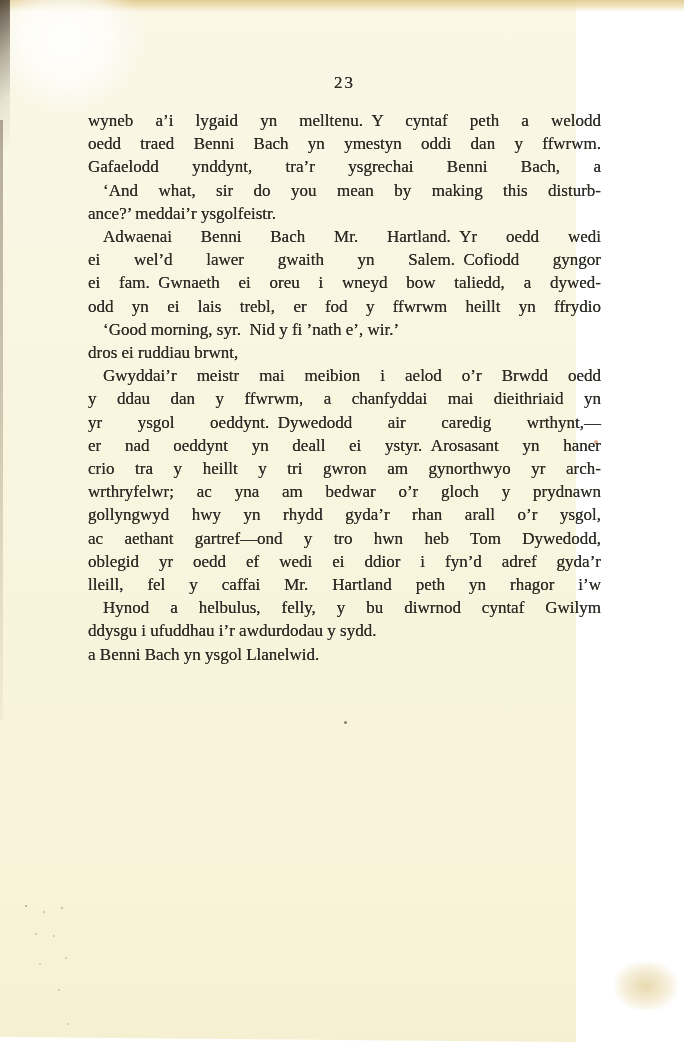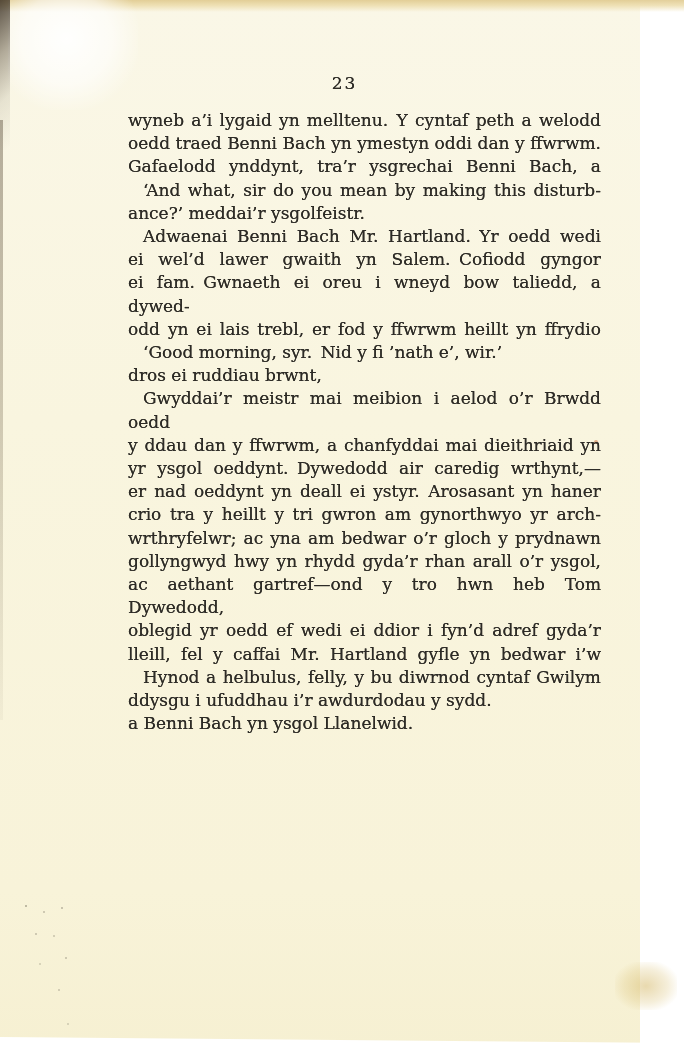--- a/index.html
+++ b/index.html
@@ -14,24 +14,25 @@
   .scan {
     position: relative;
     width: 684px;
     height: 1048px;
     background: #ffffff;
   }
   
   .paper {
     position: absolute;
     left: 0; top: 0;
-    width: 640px;
+    width: 576px;
     height: 1048px;
     background: linear-gradient(180deg, #faf7e7 0%, #f9f5df 40%, #f8f3d9 85%, #f6f0d2 100%);
     clip-path: polygon(0 0, 684px 0, 684px 1043px, 0 1037px);
+    font-family: Liberation Serif, serif;
   }
   
   .top-edge {
     position: absolute;
     left: 0; top: 0;
     width: 684px; height: 12px;
     background: linear-gradient(180deg, #dec789 0%, #ecdcab 45%, rgba(236,220,171,0) 100%);
     opacity: 0.85;
   }
   
@@ -110,21 +111,20 @@
     width: 513px;
     font-size: 17px;
     line-height: 23.2px;
     color: #2d2b26;
     text-shadow: 0 0 0.5px rgba(45,43,38,0.9);
   }
   .line {
     text-align: justify;
     text-align-last: left;
     white-space: normal;
-    margin-left: 40px;
   }
   .line.j { text-align-last: justify; }
   .line.i { text-indent: 15px; }
 </style>
 </head>
 <body>
 
 <div class="scan">
   <div class="paper">
     <div class="top-edge"></div>
@@ -152,19 +152,19 @@
         <div class="line">dros ei ruddiau brwnt,</div>
         <div class="line j i">Gwyddai’r meistr mai meibion i aelod o’r Brwdd oedd</div>
         <div class="line j">y ddau dan y ffwrwm, a chanfyddai mai dieithriaid yn</div>
         <div class="line j">yr ysgol oeddynt. Dywedodd air caredig wrthynt,—</div>
         <div class="line j">er nad oeddynt yn deall ei ystyr. Arosasant yn haner</div>
         <div class="line j">crio tra y heillt y tri gwron am gynorthwyo yr arch-</div>
         <div class="line j">wrthryfelwr; ac yna am bedwar o’r gloch y prydnawn</div>
         <div class="line j">gollyngwyd hwy yn rhydd gyda’r rhan arall o’r ysgol,</div>
         <div class="line j">ac aethant gartref—ond y tro hwn heb Tom Dywedodd,</div>
         <div class="line j">oblegid yr oedd ef wedi ei ddior i fyn’d adref gyda’r</div>
-        <div class="line j">lleill, fel y caffai Mr. Hartland gyfle yn bedwar i’w</div>
+        <div class="line j">lleill, fel y caffai Mr. Hartland peth yn rhagor i’w</div>
         <div class="line j i">Hynod a helbulus, felly, y bu diwrnod cyntaf Gwilym</div>
         <div class="line">ddysgu i ufuddhau i’r awdurdodau y sydd.</div>
         <div class="line">a Benni Bach yn ysgol Llanelwid.</div>
       </div>
   </div>
 </div>
 
 </body></html>

